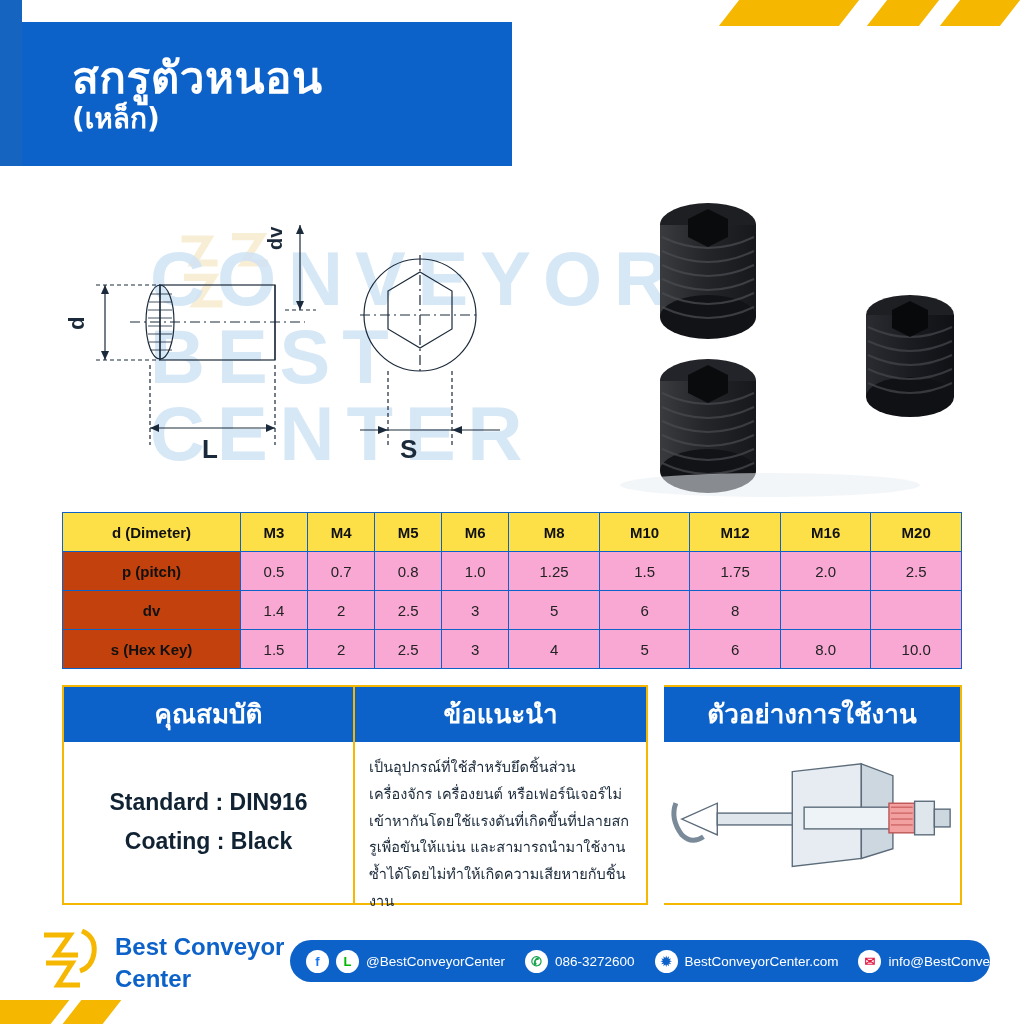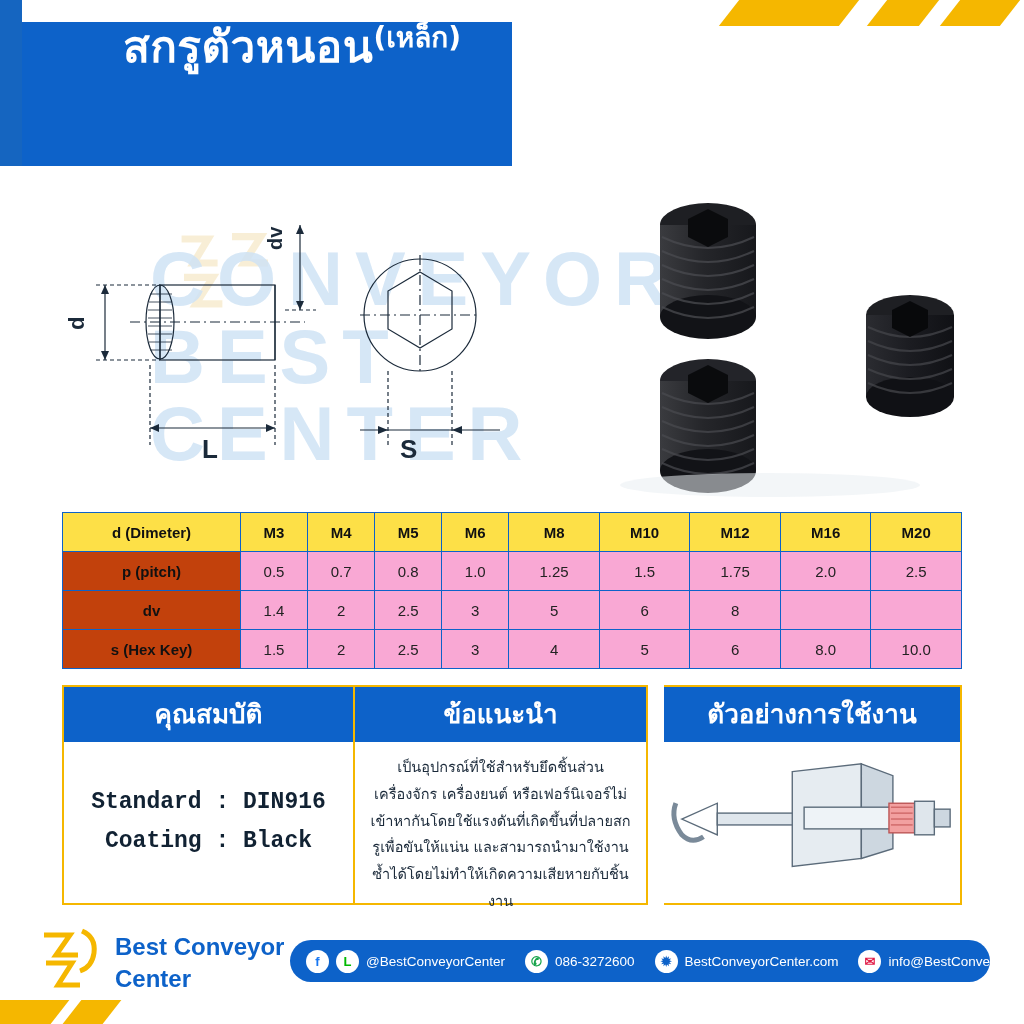--- a/index.html
+++ b/index.html
@@ -9,21 +9,21 @@
     font-family:"Liberation Sans", sans-serif;
     position:relative;
   }
   .page{position:absolute;inset:0;}
 
   
   .left-edge{position:absolute;left:0;top:0;width:22px;height:166px;background:#1565c0;}
   .title-box{
     position:absolute;left:22px;top:22px;width:490px;height:144px;
     background:#0d62c9;color:#ffffff;
-    display:flex;justify-content:center;align-items:flex-start;
+    display:flex;flex-direction:column;justify-content:center;align-items:flex-start;
     padding-left:50px;box-sizing:border-box;
   }
   .title-line1{font-size:44px;font-weight:bold;line-height:1.15;letter-spacing:.5px;}
   .title-line2{font-size:28px;font-weight:bold;line-height:1.15;}
 
   
   .chev{position:absolute;top:0;background:#f5b700;}
   .chev1{right:175px;top:0;width:120px;height:26px;transform:skewX(-38deg);}
   .chev2{right:95px;top:0;width:52px;height:26px;transform:skewX(-38deg);}
   .chev3{right:14px;top:0;width:60px;height:26px;transform:skewX(-38deg);}
@@ -55,23 +55,23 @@
   .spec-table td.rowhead{background:#c2410c;color:#111;width:175px;}
   .spec-table td.val{background:#f9a8d4;font-weight:normal;color:#222;}
 
   
   .panels{position:absolute;left:62px;top:685px;width:900px;height:220px;display:flex;}
   .panel{border:2px solid #f5b700;box-sizing:border-box;background:#fff;}
   .panel-h{background:#0d62c9;color:#fff;text-align:center;font-size:26px;font-weight:bold;padding:6px 0 8px;}
   .p1{width:300px;}
   .p2{width:300px;border-left:none;}
   .p3{width:300px;border-left:none;margin-left:16px;}
-  .p1-body{display:flex;flex-direction:column;align-items:center;justify-content:center;height:160px;font-family:Liberation Mono, monospace;}
+  .p1-body{display:flex;flex-direction:column;align-items:center;justify-content:center;height:160px;}
   .p1-body div{font-size:23px;font-weight:bold;color:#123;line-height:1.7;}
-  .p2-body{padding:12px 14px 0;font-size:14.5px;color:#1b2a3a;line-height:1.85;text-align:center;}
+  .p2-body{padding:12px 14px 0;font-size:14.5px;color:#1b2a3a;line-height:1.85;}
   .p3-body{height:160px;position:relative;}
 
   
   .footer-logo{position:absolute;left:30px;bottom:25px;width:270px;height:80px;}
   .contact-bar{
     position:absolute;left:290px;bottom:42px;width:700px;height:42px;
     background:#0d62c9;border-radius:21px;display:flex;align-items:center;
     padding:0 16px;box-sizing:border-box;gap:6px;
   }
   .cb-item{display:flex;align-items:center;gap:7px;color:#fff;font-size:13.5px;white-space:nowrap;}

